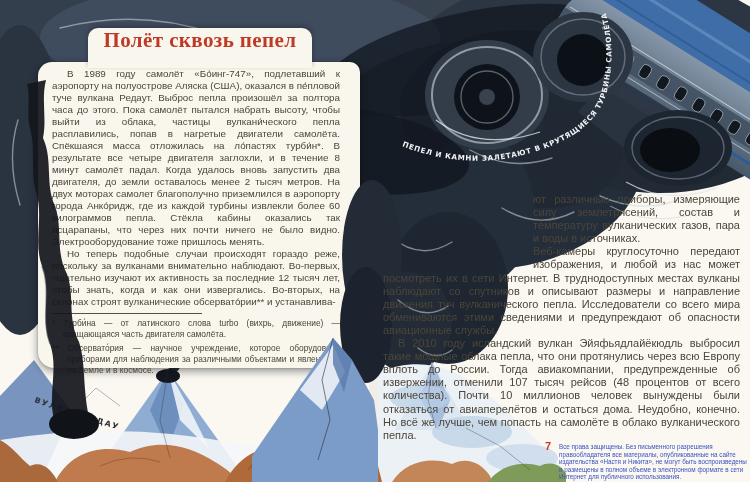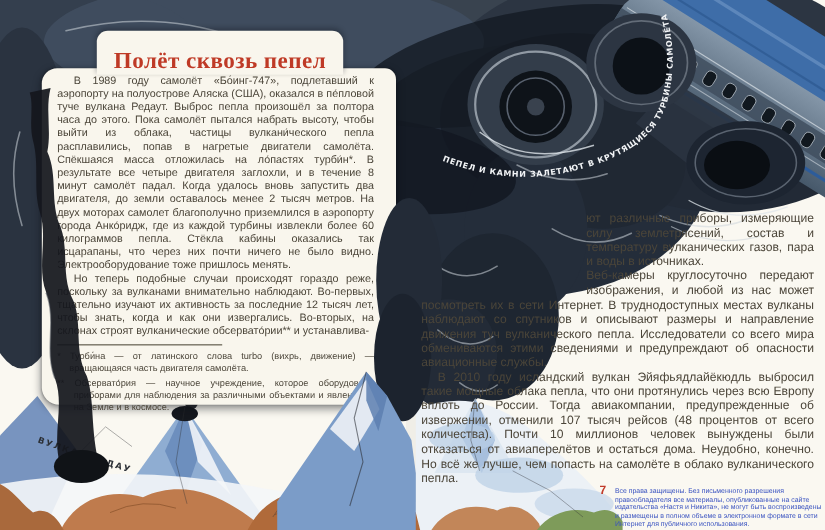--- a/index.html
+++ b/index.html
@@ -10,21 +10,21 @@
   .overlay-art{position:absolute;left:0;top:0;z-index:3;pointer-events:none;}
 
   
   .panel{position:absolute;z-index:2;left:38px;top:62px;width:322px;height:306px;
          background:#f9f6ed;border-radius:14px 10px 12px 16px;
          box-shadow:0 3px 8px rgba(10,14,20,.45), 0 0 2px rgba(0,0,0,.25);
          padding:6px 20px 0 14px;box-sizing:border-box;}
   .title-tab{position:absolute;left:50px;top:-34px;width:224px;height:40px;
          background:#f9f6ed;border-radius:10px 10px 0 0;
          box-shadow:0 -2px 5px rgba(10,14,20,.3);
-         display:flex;align-items:flex-end;justify-content:center;}
+         display:flex;align-items:flex-start;justify-content:center;}
   .title-tab h1{margin:0;font-family:"Liberation Serif",serif;font-weight:600;
          font-size:21px;letter-spacing:.4px;color:#bf3a26;white-space:nowrap;}
   .body-text{font-size:9.8px;line-height:12px;color:#4b4539;text-align:justify;}
   .body-text p{margin:0;text-indent:15px;}
   .footnotes{margin-top:4px;font-size:8.4px;line-height:11px;color:#4b4539;text-align:justify;}
   .fn-divider{width:150px;border-top:1.2px solid #55503f;margin:5px 0 4px 0;height:0;}
   .fn1{margin:0 0 3px 0;padding-left:11px;text-indent:-11px;}
   .fn2{margin:0;padding-left:15px;text-indent:-15px;}
 
   

